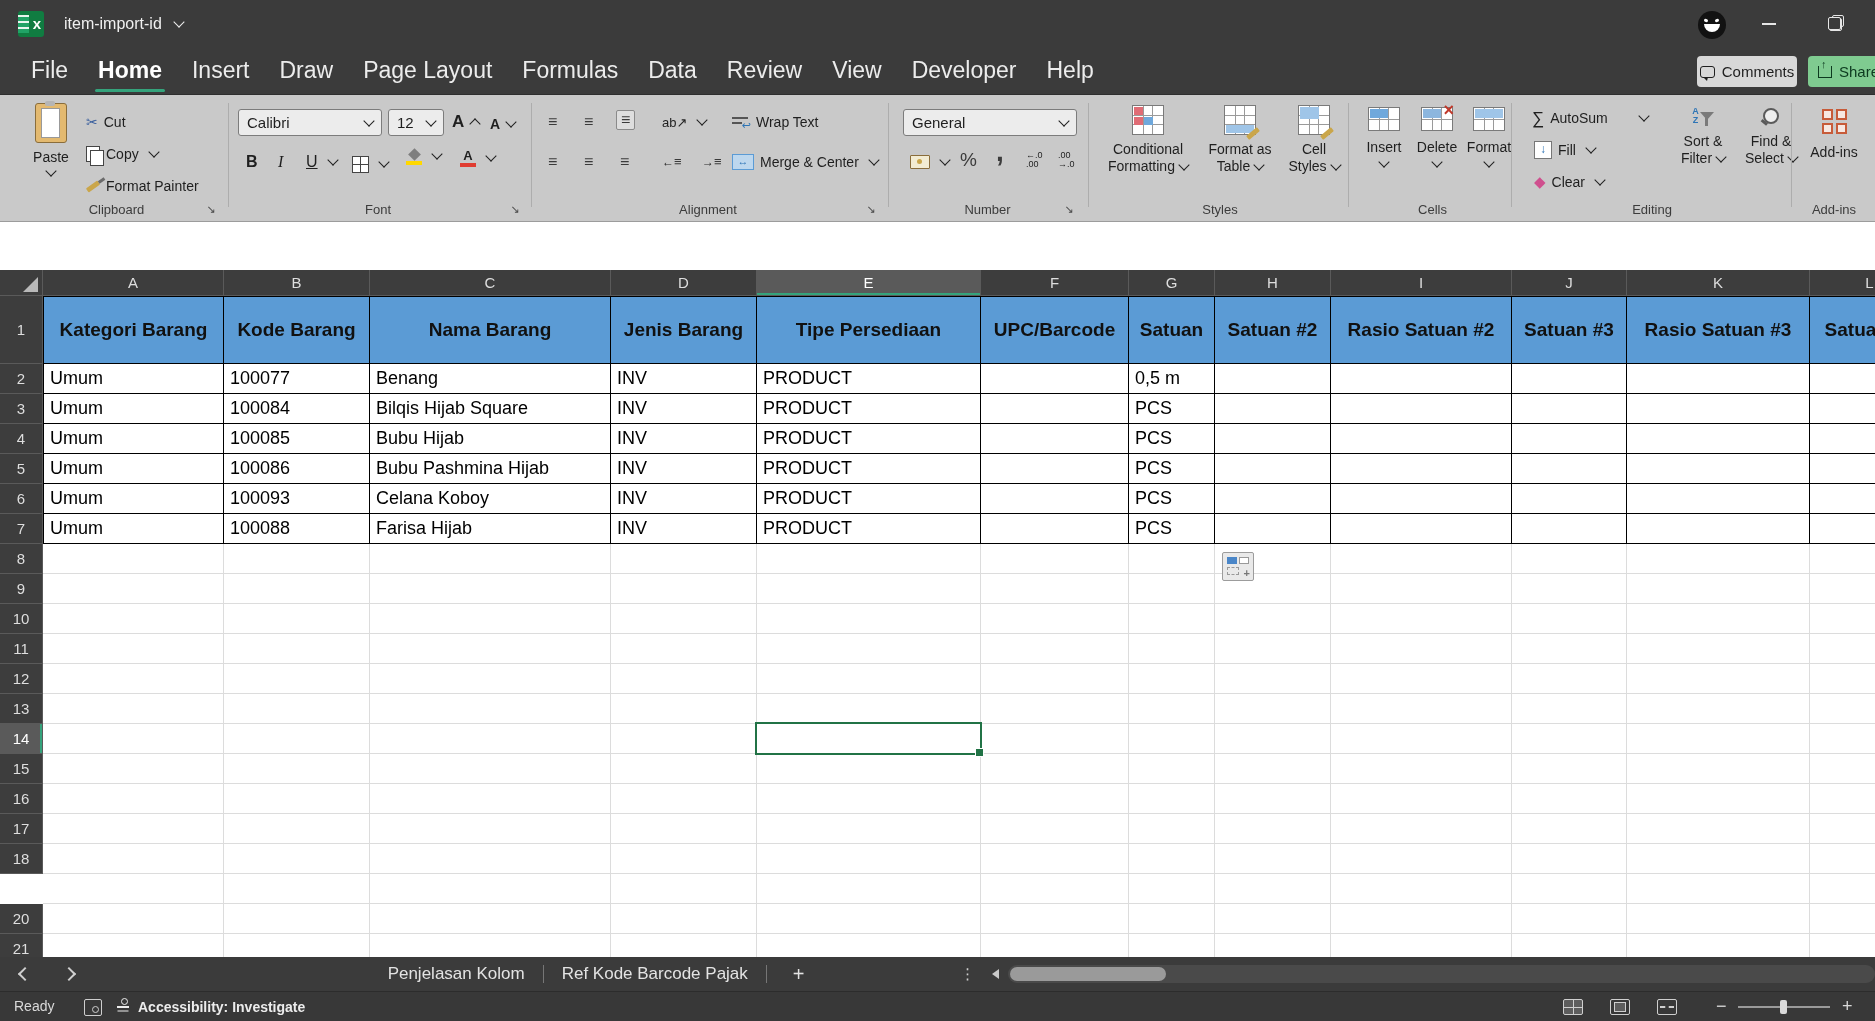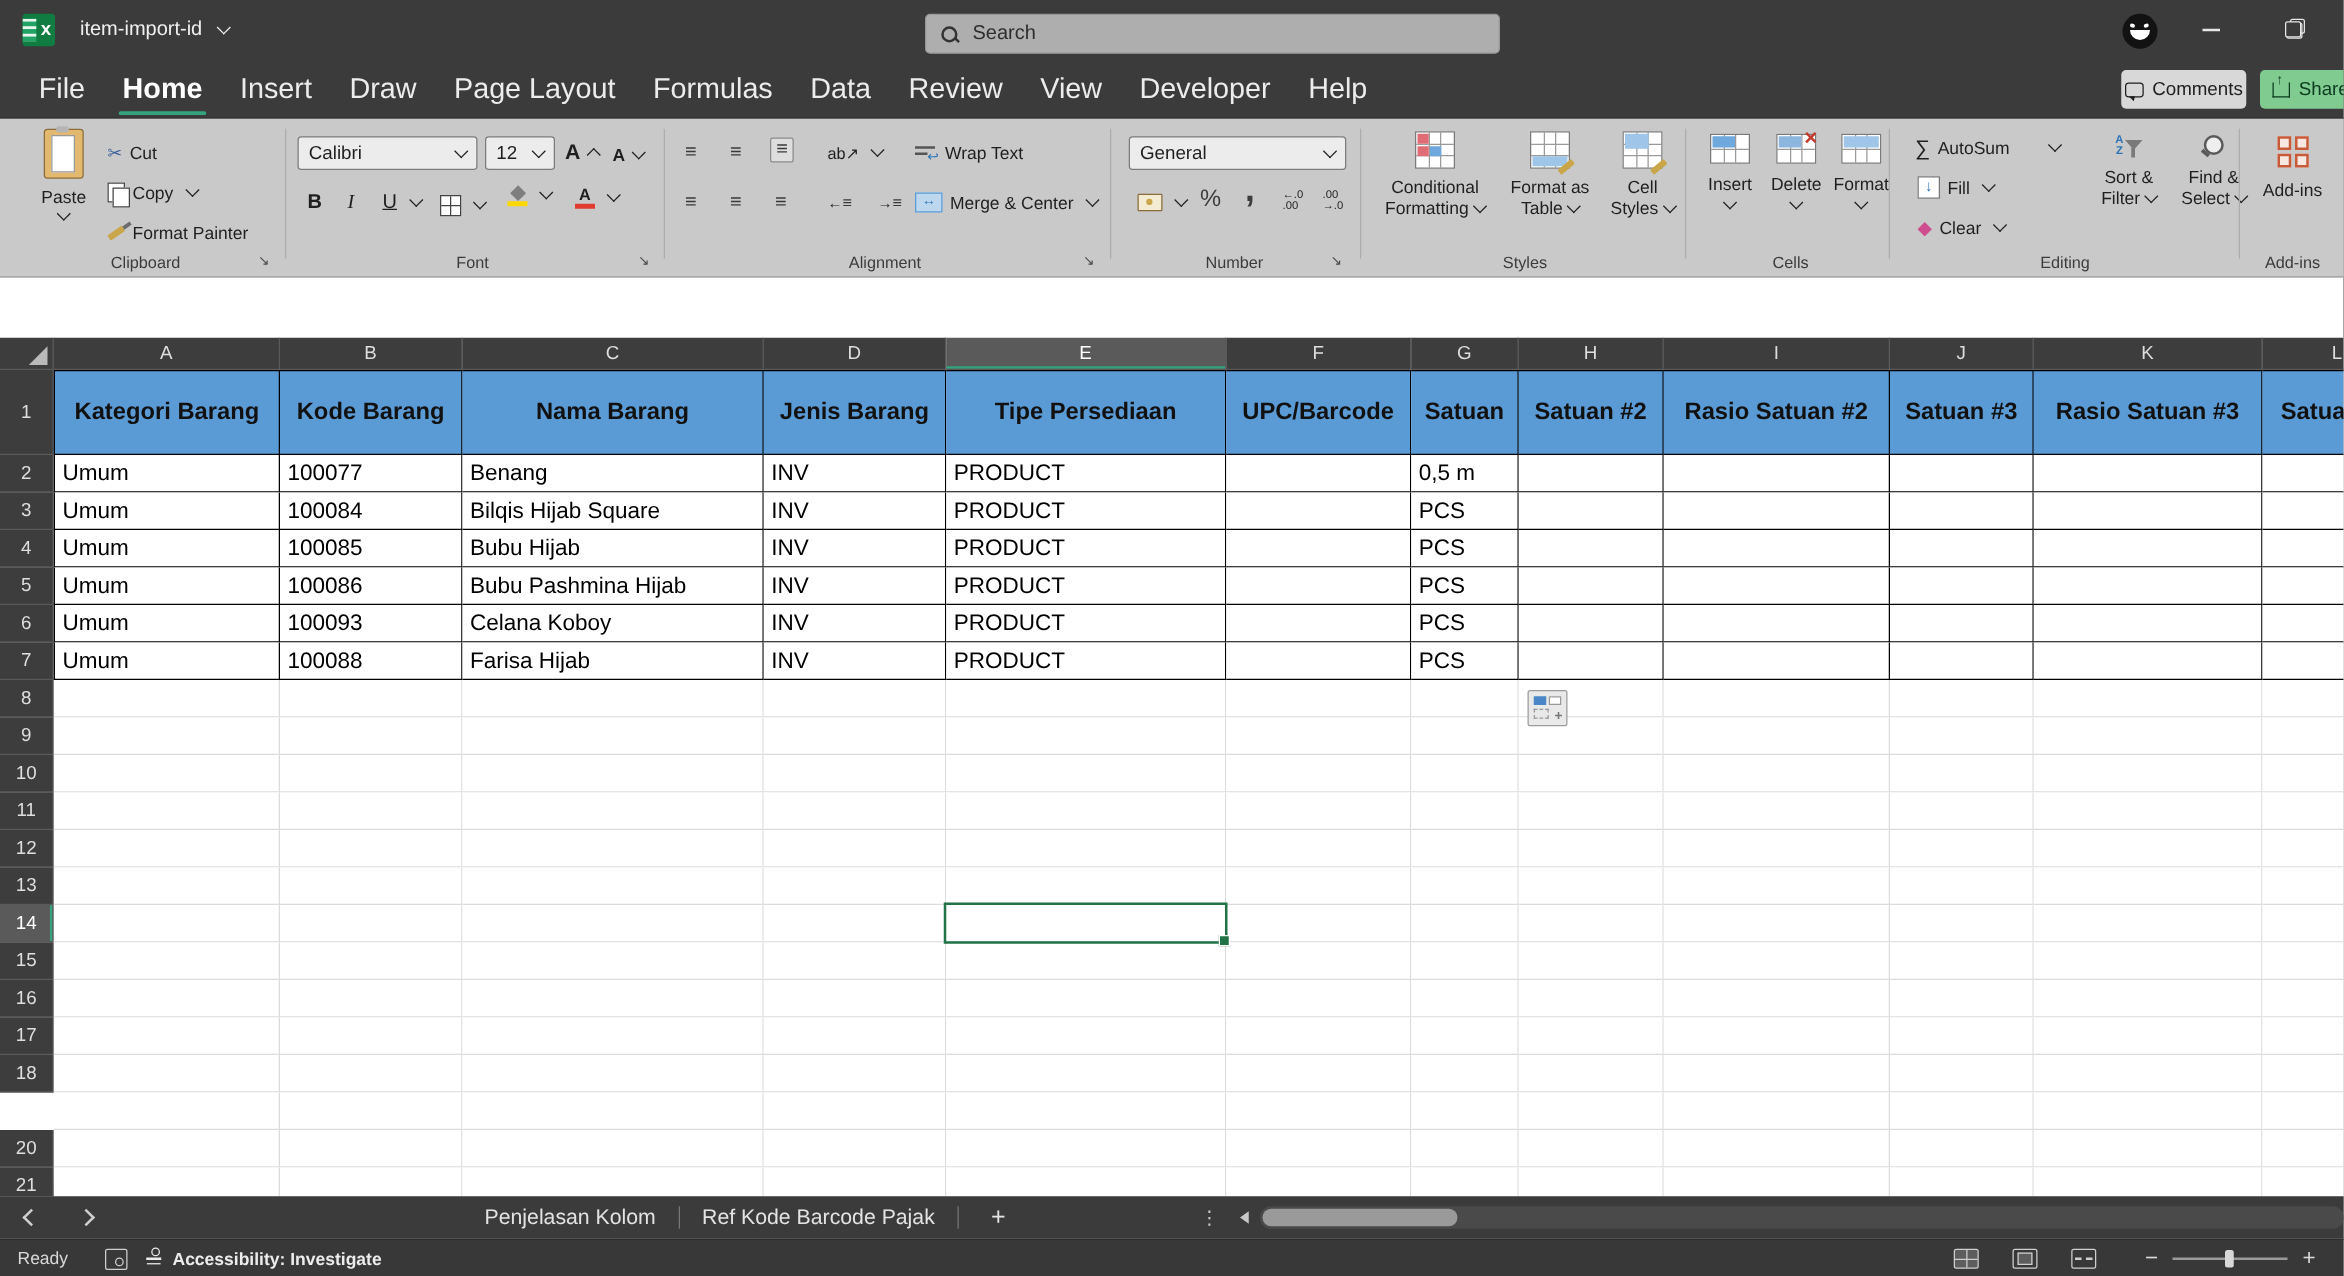--- a/index.html
+++ b/index.html
@@ -188,24 +188,20 @@
 <div id="app">
 
   <div id="titlebar">
     <div id="xl-icon">
         <div class="pane"></div>
         <div class="x">x</div>
       </div>
     <div id="wb-title">
       <span>item-import-id</span>
       <span class="chv"></span>
-    </div>
-    <div id="searchbox">
-      <span class="mag"></span>
-      <input placeholder="Search" style="">
     </div>
     <div id="avatar">
       <span class="eye l"></span>
         <span class="eye r"></span>
         <span class="grin"></span>
     </div>
     <div id="btn-min" class="wctl">
         <span></span>
       </div>
     <div id="btn-restore" class="wctl">

